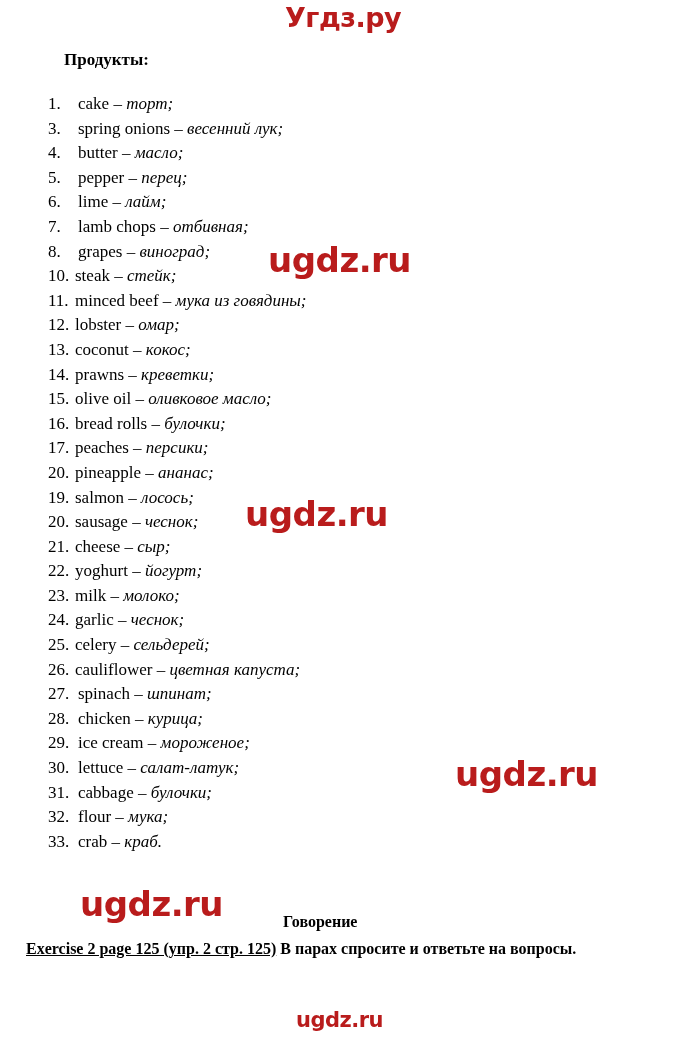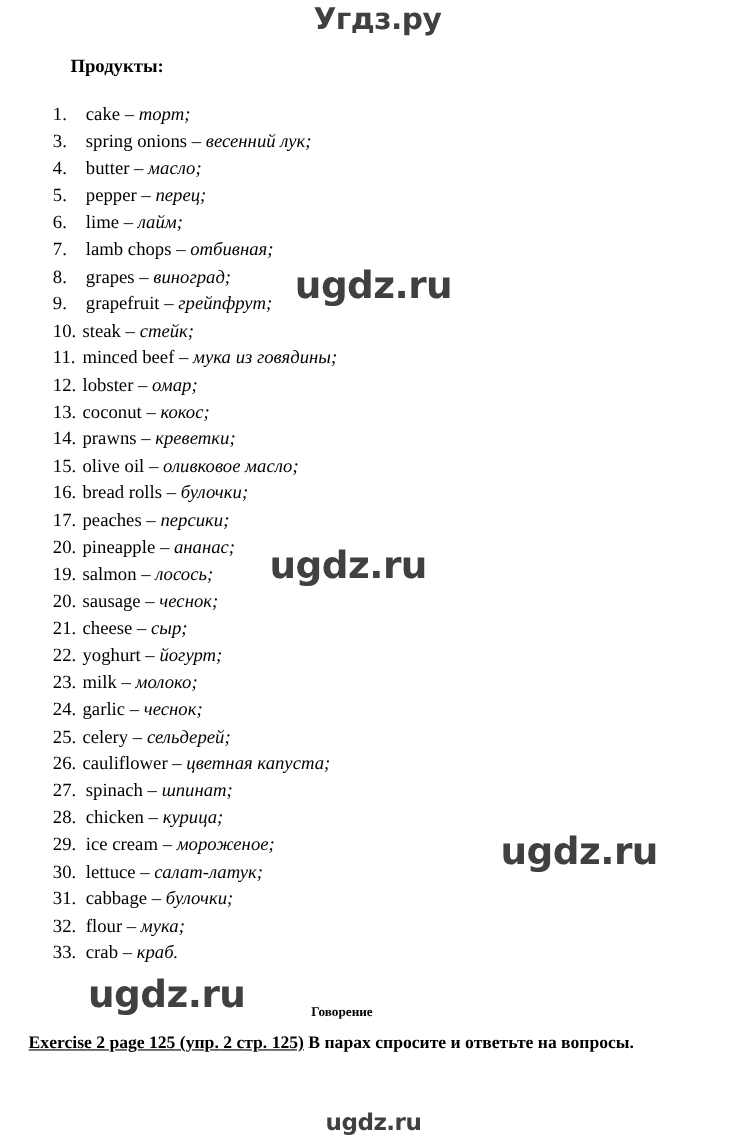--- a/index.html
+++ b/index.html
@@ -21,21 +21,21 @@
     inset: 0;
     width: 680px;
     height: 1043px;
   }
 
   
   .wm {
     position: absolute;
     font-family: "DejaVu Sans", "Liberation Sans", sans-serif;
     font-weight: bold;
-    color: #404040;
+    color: #b91c1c;
     white-space: nowrap;
     letter-spacing: -0.5px;
     z-index: 5;
     pointer-events: none;
   }
   .wm-top      { left: 285px; top: 2px;    font-size: 27px; }
   .wm-a        { left: 268px; top: 240px;  font-size: 34px; }
   .wm-b        { left: 245px; top: 494px;  font-size: 34px; }
   .wm-c        { left: 455px; top: 754px;  font-size: 34px; }
   .wm-d        { left: 80px;  top: 884px;  font-size: 34px; }
@@ -83,21 +83,21 @@
   .en { font-style: normal; }
   .dash { font-style: normal; }
   .ru {
     font-style: italic;
   }
 
   .section-title {
     position: absolute;
     left: 283px;
     top: 913px;
-    font-size: 12px;
+    font-size: 16px;
     font-weight: bold;
   }
 
   .exercise {
     position: absolute;
     left: 26px;
     top: 936px;
     width: 606px;
     font-size: 16px;
     font-weight: bold;
@@ -128,21 +128,20 @@
     <div class="heading">Продукты:</div>
 
     <div class="vocab-list" id="vocab-list">
         <div class="vocab-item"><span class="num">1.</span><span class="en">cake</span> <span class="dash">–</span> <span class="ru">торт;</span></div>
         <div class="vocab-item"><span class="num">3.</span><span class="en">spring onions</span> <span class="dash">–</span> <span class="ru">весенний лук;</span></div>
         <div class="vocab-item"><span class="num">4.</span><span class="en">butter</span> <span class="dash">–</span> <span class="ru">масло;</span></div>
         <div class="vocab-item"><span class="num">5.</span><span class="en">pepper</span> <span class="dash">–</span> <span class="ru">перец;</span></div>
         <div class="vocab-item"><span class="num">6.</span><span class="en">lime</span> <span class="dash">–</span> <span class="ru">лайм;</span></div>
         <div class="vocab-item"><span class="num">7.</span><span class="en">lamb chops</span> <span class="dash">–</span> <span class="ru">отбивная;</span></div>
         <div class="vocab-item"><span class="num">8.</span><span class="en">grapes</span> <span class="dash">–</span> <span class="ru">виноград;</span></div>
-        <div class="vocab-item"><span class="num">9.</span><span class="en">grapefruit</span> <span class="dash">–</span> <span class="ru">грейпфрут;</span></div>
         <div class="vocab-item"><span class="num narrow">10.</span><span class="en">steak</span> <span class="dash">–</span> <span class="ru">стейк;</span></div>
         <div class="vocab-item"><span class="num narrow">11.</span><span class="en">minced beef</span> <span class="dash">–</span> <span class="ru">мука из говядины;</span></div>
         <div class="vocab-item"><span class="num narrow">12.</span><span class="en">lobster</span> <span class="dash">–</span> <span class="ru">омар;</span></div>
         <div class="vocab-item"><span class="num narrow">13.</span><span class="en">coconut</span> <span class="dash">–</span> <span class="ru">кокос;</span></div>
         <div class="vocab-item"><span class="num narrow">14.</span><span class="en">prawns</span> <span class="dash">–</span> <span class="ru">креветки;</span></div>
         <div class="vocab-item"><span class="num narrow">15.</span><span class="en">olive oil</span> <span class="dash">–</span> <span class="ru">оливковое масло;</span></div>
         <div class="vocab-item"><span class="num narrow">16.</span><span class="en">bread rolls</span> <span class="dash">–</span> <span class="ru">булочки;</span></div>
         <div class="vocab-item"><span class="num narrow">17.</span><span class="en">peaches</span> <span class="dash">–</span> <span class="ru">персики;</span></div>
         <div class="vocab-item"><span class="num narrow">20.</span><span class="en">pineapple</span> <span class="dash">–</span> <span class="ru">ананас;</span></div>
         <div class="vocab-item"><span class="num narrow">19.</span><span class="en">salmon</span> <span class="dash">–</span> <span class="ru">лосось;</span></div>

